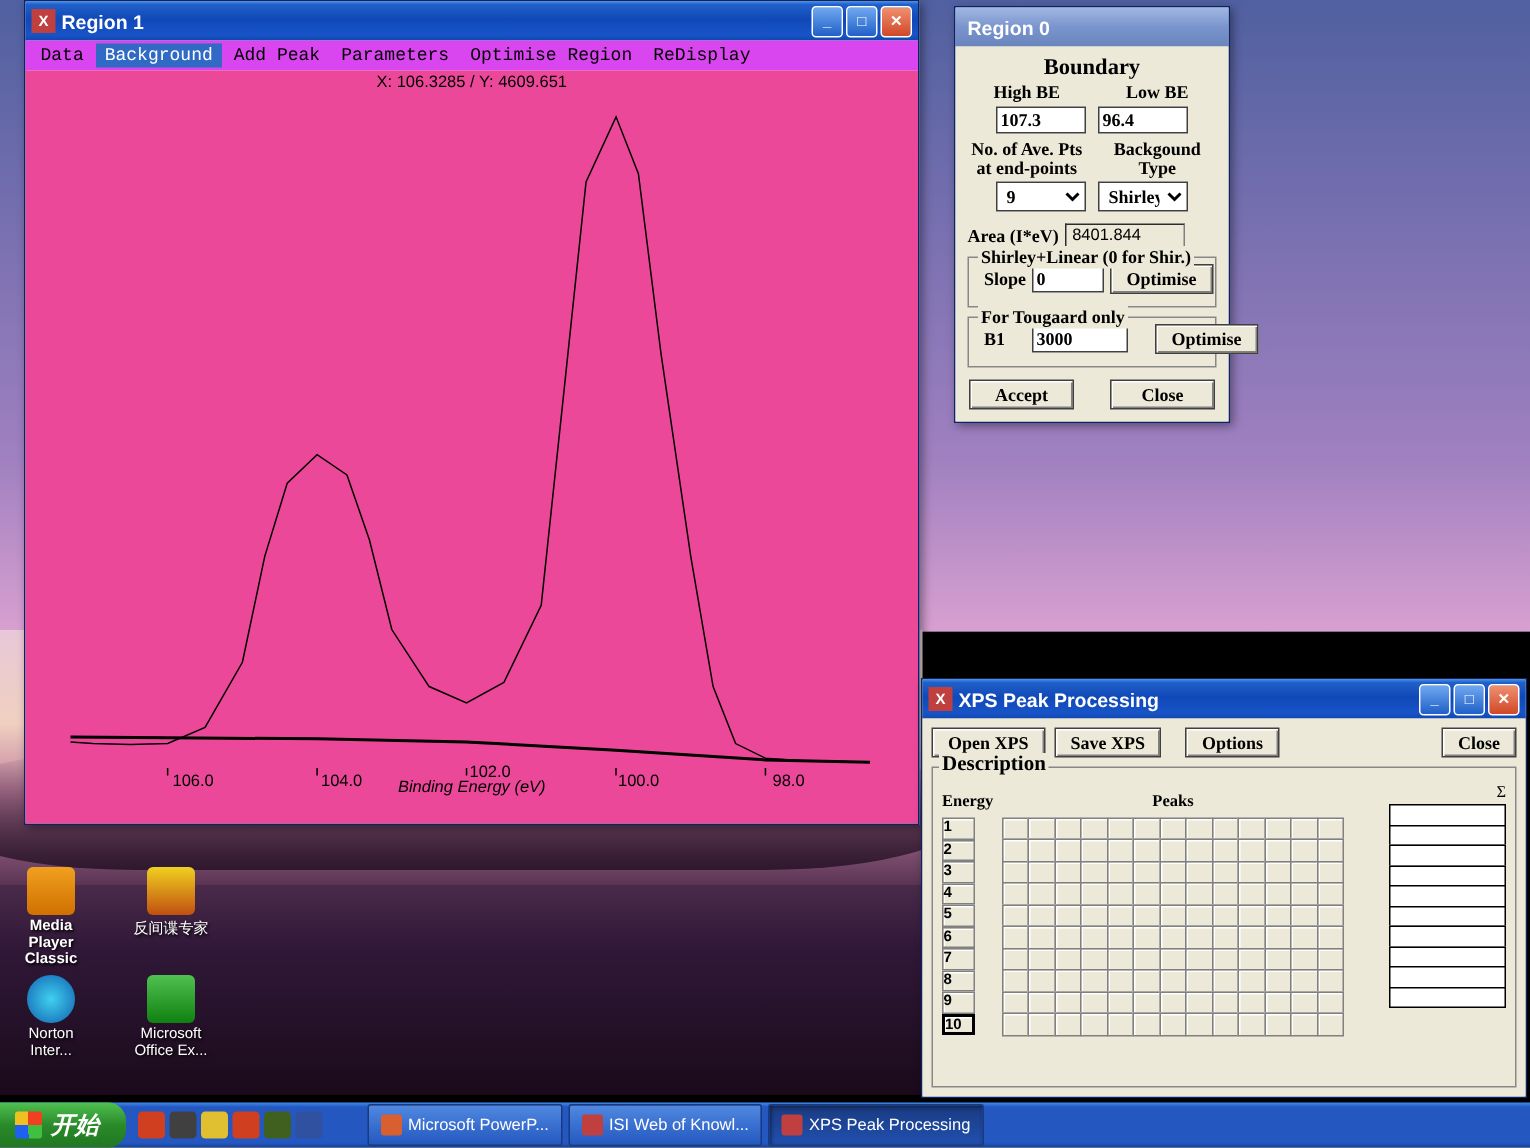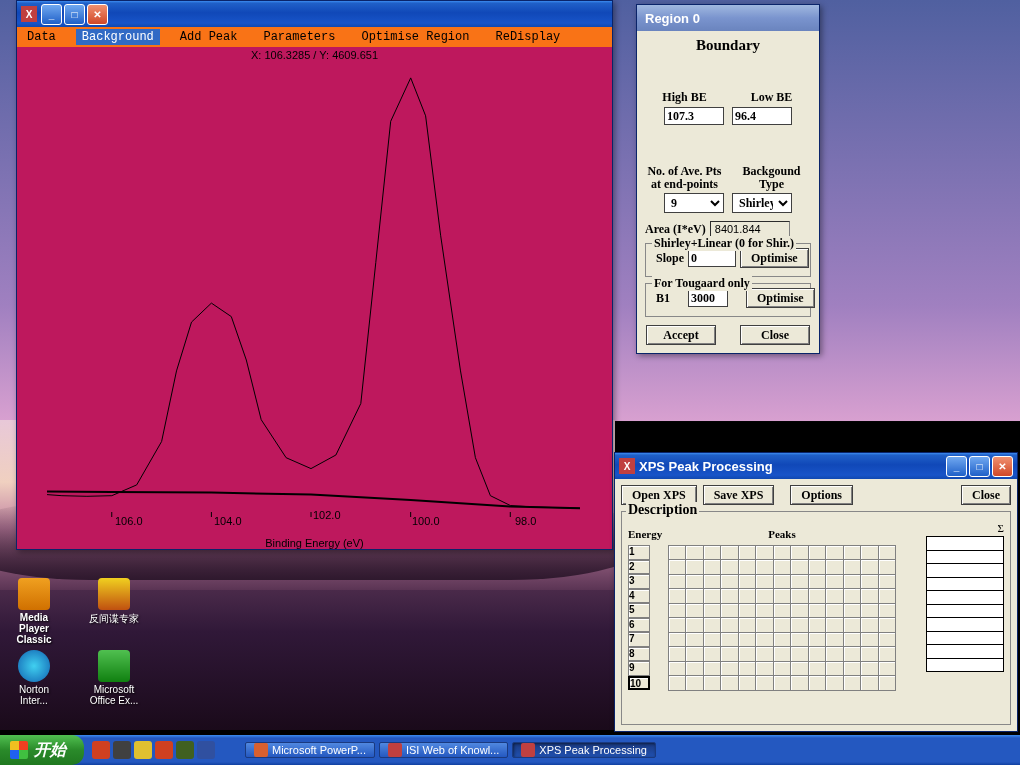--- a/index.html
+++ b/index.html
@@ -55,43 +55,43 @@
 .titlebar .ttl { flex: 1; }
 .win-controls { display: flex; gap: 2px; }
 .win-btn {
   width: 21px; height: 21px; border: 1px solid #fff; border-radius: 3px;
   background: linear-gradient(to bottom, #70a8f0, #2060c8);
   color: #fff; font-weight: bold; display: flex; align-items: center; justify-content: center;
   font-size: 10px; cursor: pointer;
 }
 .win-btn.close { background: linear-gradient(to bottom, #f09070, #d04828); }
 .menubar {
-  background: #f97316; padding: 2px 4px; font-family: "Courier New", monospace;
-  font-size: 12px; display: flex; gap: 14px;
+  background: #d946ef; padding: 2px 4px; font-family: "Courier New", monospace;
+  font-size: 12px; display: flex; gap: 2px;
 }
 .menubar span { padding: 1px 6px; cursor: pointer; }
 .menubar span.sel { background: #316ac5; color: #fff; }
 .plot-area {
-  flex: 1; background: #be185d; position: relative; overflow: hidden;
+  flex: 1; background: #ec4899; position: relative; overflow: hidden;
 }
 .plot-coords {
   position: absolute; left: 50%; transform: translateX(-50%); top: 2px;
   font-family: Arial; font-size: 11px;
 }
 .xlabel {
-  position: absolute; left: 50%; transform: translateX(-50%); bottom: 0;
-  font-family: Arial; font-size: 11px;
+  position: absolute; left: 50%; transform: translateX(-50%); bottom: 18px;
+  font-family: Arial; font-size: 11px; font-style: italic;
 }
 .tick { position: absolute; font-size: 11px; font-family: Arial; }
 
 .panel0-body { padding: 6px 8px; background: #ece9d8; }
 .panel0-body .hd { text-align: center; font-weight: bold; font-family: "Times New Roman"; font-size: 15px; }
 .panel0-body .lab { font-weight: bold; font-family: "Times New Roman"; font-size: 12px; text-align: center; }
 .row { display: flex; gap: 8px; justify-content: center; margin-bottom: 2px; }
-.col { flex: 1; text-align: center; margin-top: 36px; }
+.col { flex: 1; text-align: center; }
 input.txt, select.sel {
   border: 1px solid #404040; background: #fff; font-family: "Times New Roman";
   font-weight: bold; font-size: 12px; padding: 1px 2px; height: 18px; width: 60px;
 }
 select.sel { height: 20px; }
 .fieldset { border: 1px solid #888; padding: 4px 10px 6px; margin-top: 6px; position: relative; }
 .fieldset .leg { position: absolute; top: -8px; left: 6px; background: #ece9d8; padding: 0 2px; font-weight: bold; font-family: "Times New Roman"; font-size: 12px; }
 button.btn {
   background: #ece9d8; border: 1px solid #404040; box-shadow: inset 1px 1px #fff, inset -1px -1px #808080;
   font-family: "Times New Roman"; font-weight: bold; font-size: 12px;
@@ -123,21 +123,21 @@
   font-size: 16px; font-family: "SimSun"; display: flex; align-items: center;
   background: linear-gradient(to bottom, #50c050 0%, #2a8a2a 50%, #207820 100%);
   border-radius: 0 12px 12px 0; cursor: pointer;
 }
 .start-btn::before { content: ""; width: 18px; height: 18px; margin-right: 6px; background:
   conic-gradient(#f04020 0 25%, #40c040 0 50%, #2060f0 0 75%, #f0c020 0);
   border-radius: 2px; }
 .ql { display: flex; gap: 3px; padding: 0 8px; }
 .ql div { width: 18px; height: 18px; border-radius: 3px; }
 .task-btn {
-  height: 16px; margin: 0 2px; padding: 0 8px; color: #fff; font-size: 11px;
+  height: 28px; margin: 0 2px; padding: 0 8px; color: #fff; font-size: 11px;
   background: linear-gradient(to bottom, #5088e0, #2458c0); border: 1px solid #1a3a80;
   border-radius: 2px; display: flex; align-items: center; gap: 4px; cursor: pointer;
   max-width: 160px; overflow: hidden; white-space: nowrap;
 }
 .task-btn.active { background: linear-gradient(to bottom, #1a3a80, #2050b0); box-shadow: inset 1px 1px 3px rgba(0,0,0,0.5); }
 .tray {
   margin-left: auto; height: 30px; padding: 0 10px;
   background: linear-gradient(to bottom, #20c0f0, #1090d0);
   display: flex; align-items: center; gap: 4px; color: #fff; font-size: 11px;
 }
@@ -163,20 +163,21 @@
   <div>Norton Inter...</div>
 </div>
 <div class="desktop-icon" style="left:84px; top:650px;">
   <div class="ico" style="background:linear-gradient(#50c050,#108010);"></div>
   <div>Microsoft Office Ex...</div>
 </div>
 
 <div class="win" style="left:16px; top:0; width:597px; height:550px;">
   <div class="titlebar">
     <span class="app-icon">X</span>
+    <span class="ttl">Region 1</span>
     <div class="win-controls">
       <div class="win-btn">_</div>
       <div class="win-btn">□</div>
       <div class="win-btn close">✕</div>
     </div>
   </div>
   <div class="menubar">
     <span>Data</span>
     <span class="sel">Background</span>
     <span>Add Peak</span>
@@ -242,21 +243,21 @@
       <div class="row" style="justify-content:flex-start; align-items:center; gap:4px;">
         <span class="lab">Slope</span>
         <input class="txt" style="width: 48px;" value="0">
         <button class="btn" style="margin-left:auto;">Optimise</button>
       </div>
     </div>
     <div class="fieldset">
       <div class="leg">For Tougaard only</div>
       <div class="row" style="justify-content:flex-start; align-items:center; gap:18px;">
         <span class="lab">B1</span>
-        <input class="txt" style="width: 40px;" value="3000">
+        <input class="txt" style="width: 64px;" value="3000">
         <button class="btn" style="margin-left:auto;">Optimise</button>
       </div>
     </div>
     <div class="row" style="margin-top:8px; gap:24px;">
       <button class="btn" style="width:70px;">Accept</button>
       <button class="btn" style="width:70px;">Close</button>
     </div>
   </div>
 </div>
 

